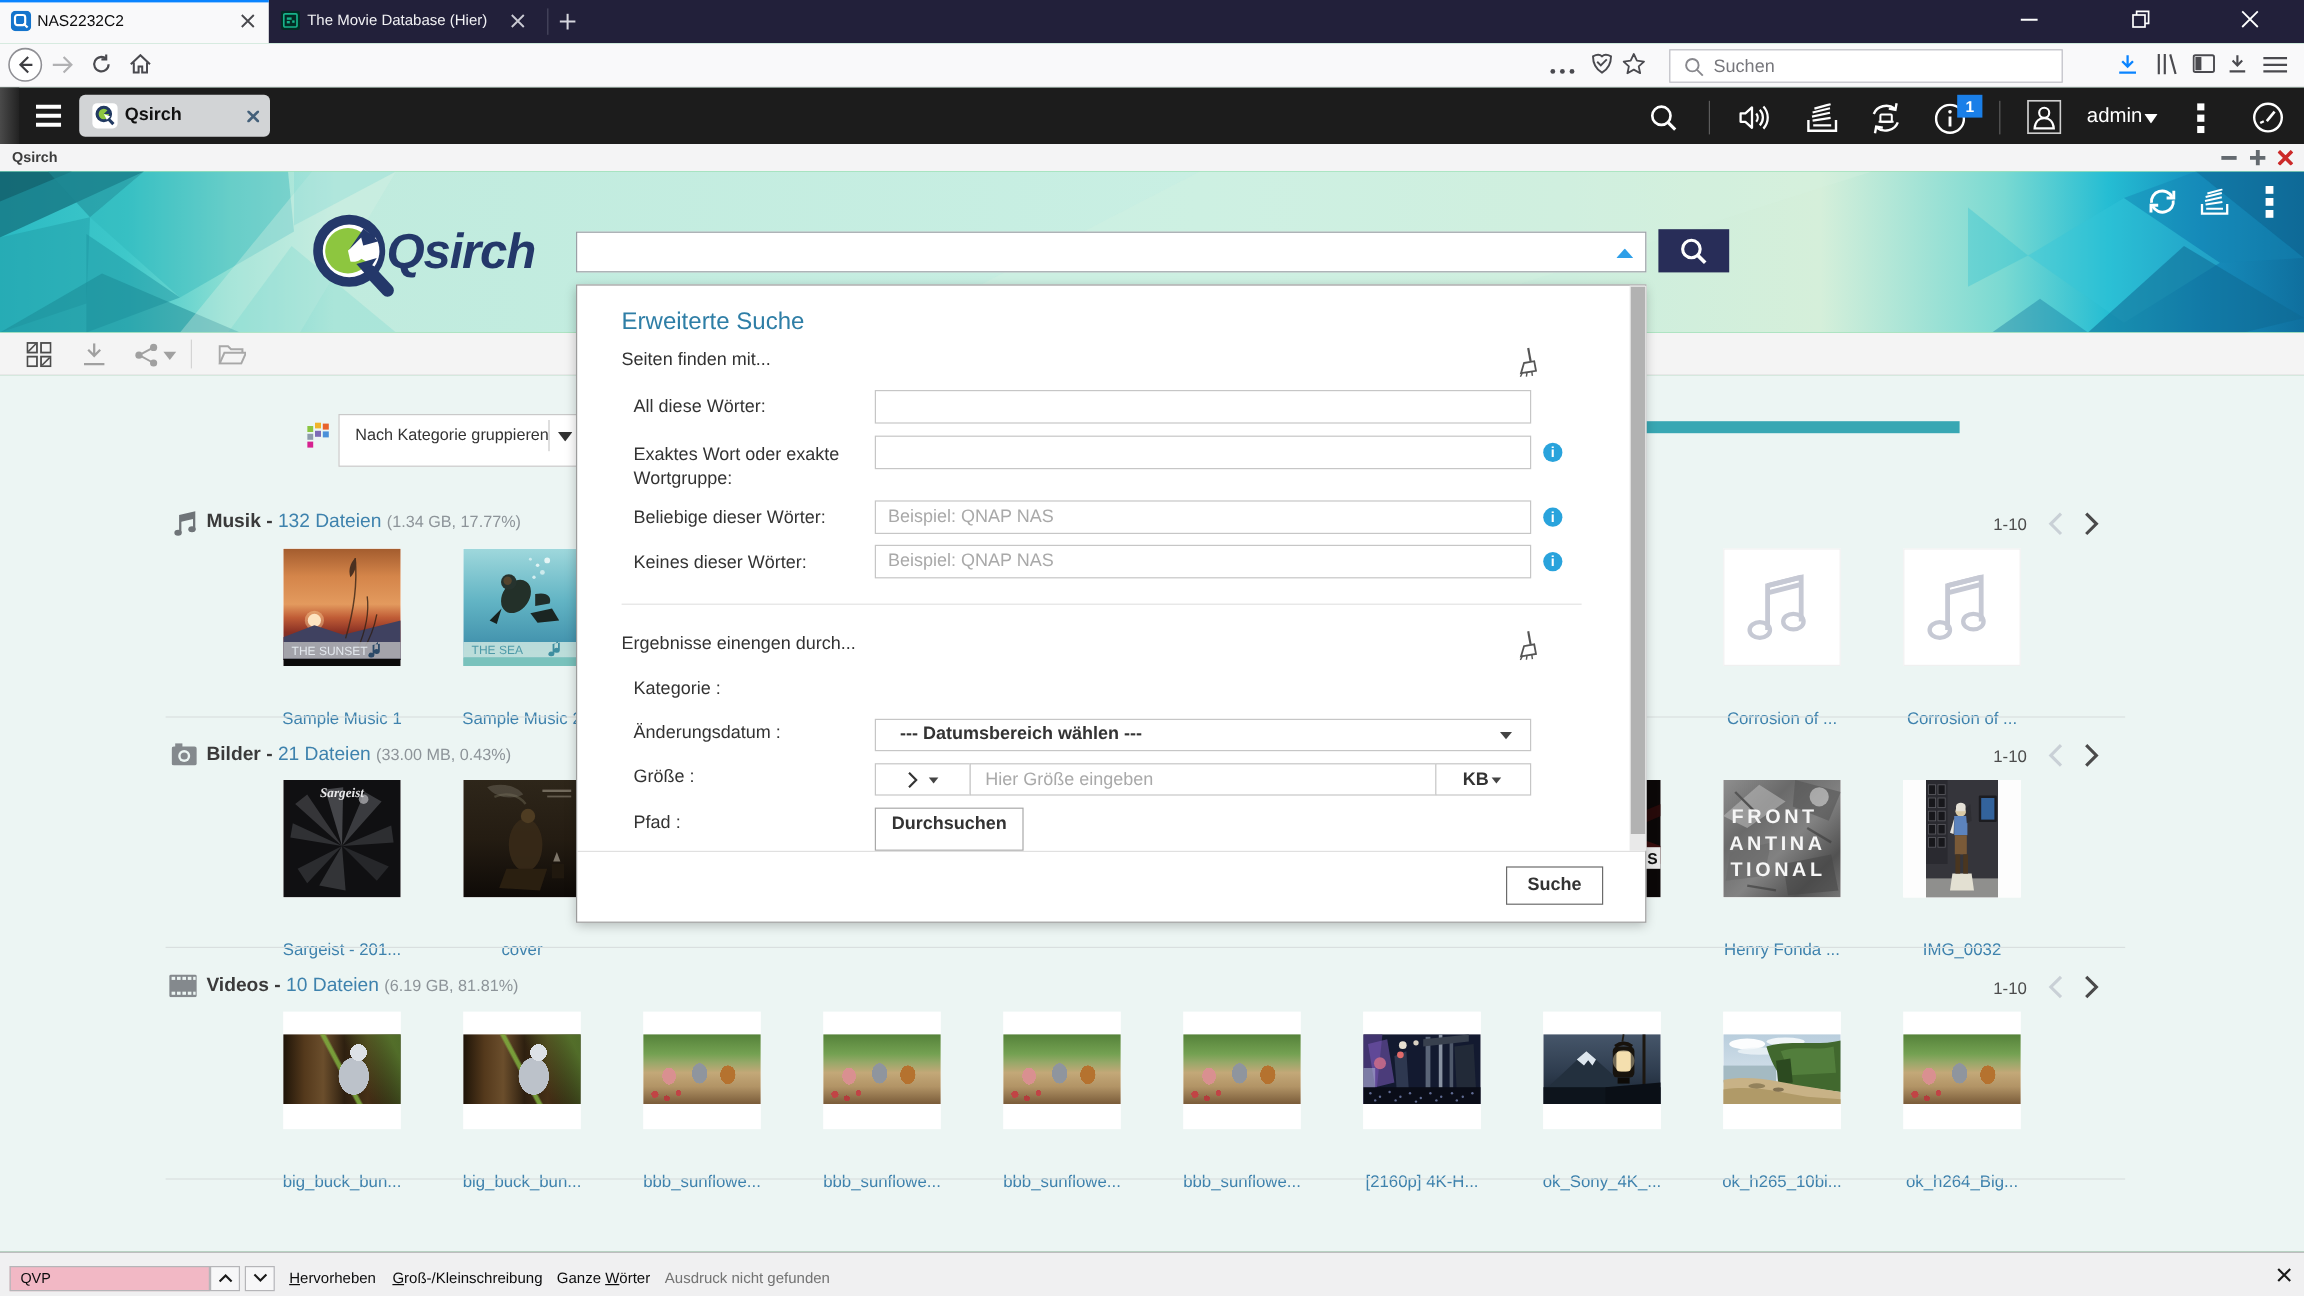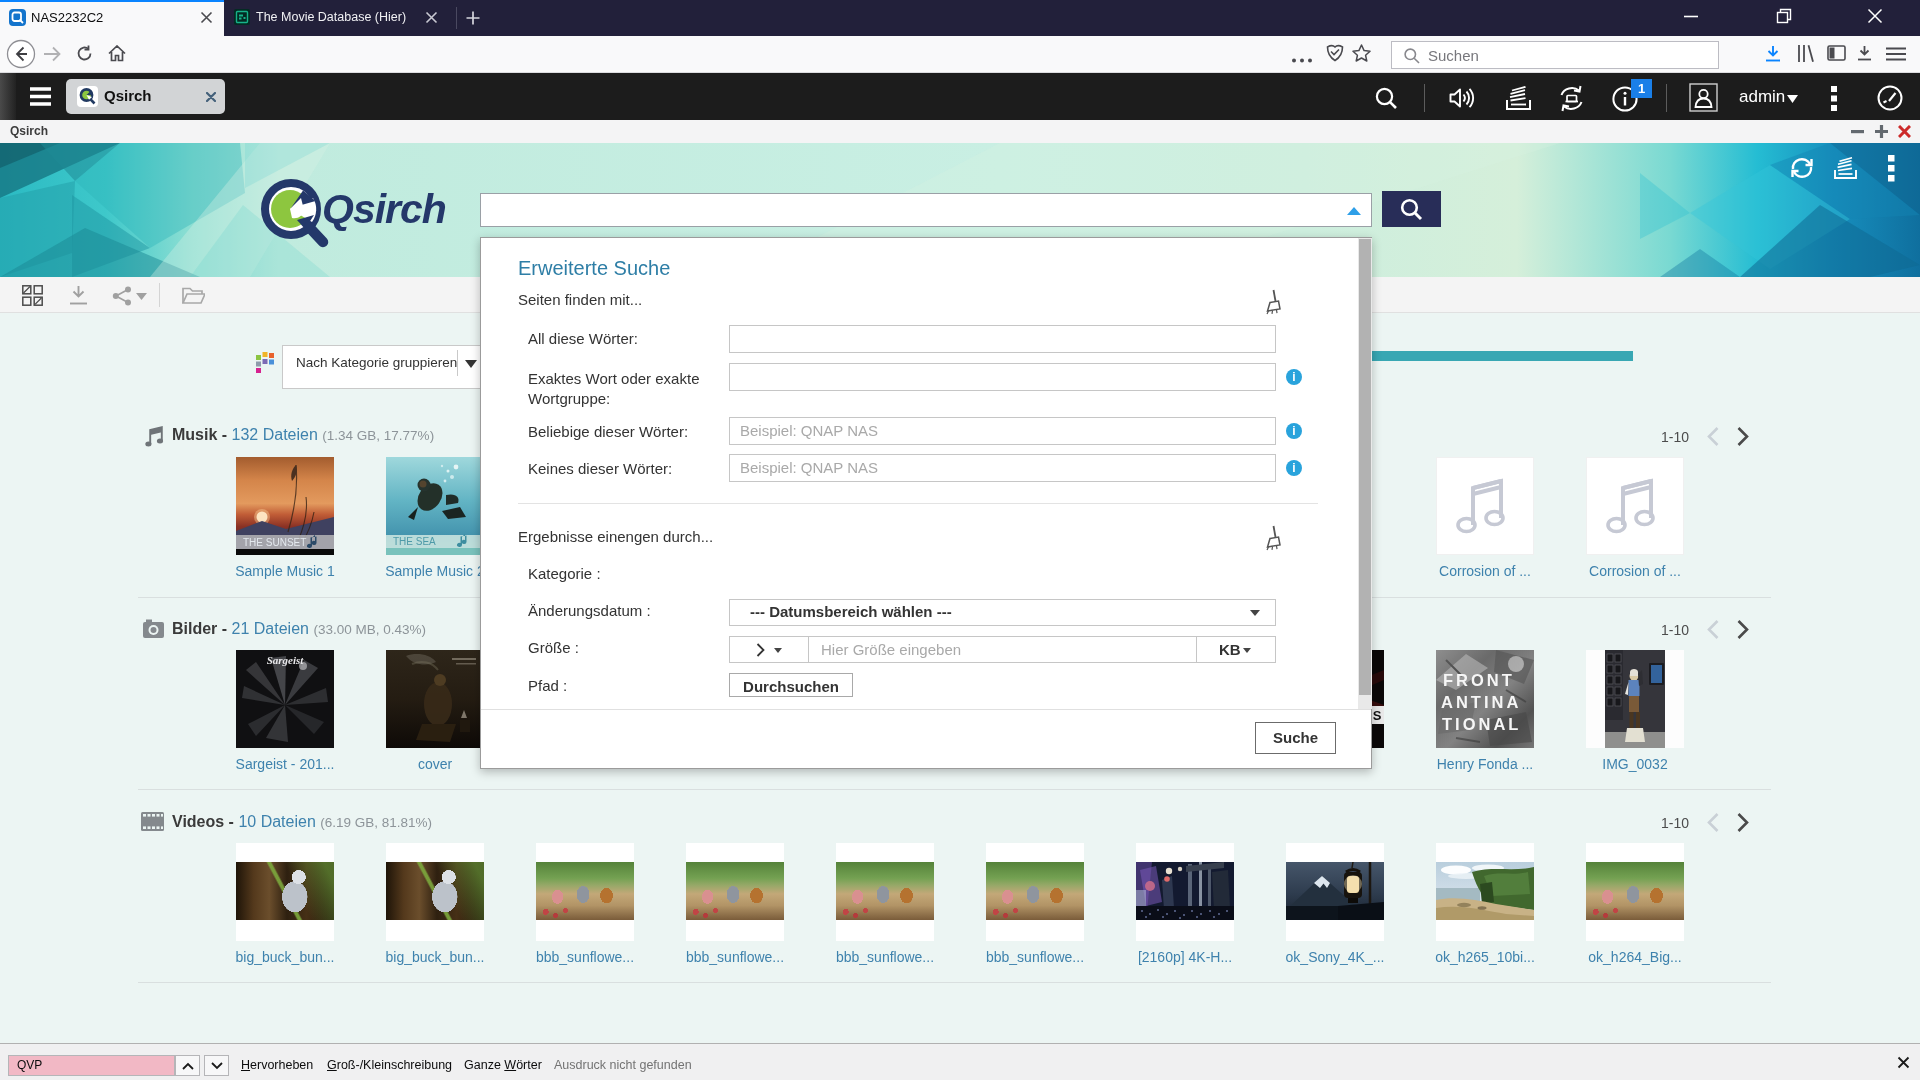--- a/index.html
+++ b/index.html
@@ -32,21 +32,21 @@
 
 .qtoolbar{position:absolute;left:0;top:277px;width:1920px;height:36px;background:#f4f4f4;border-bottom:1px solid #e0e0e0;box-sizing:border-box;}
 
 .content{position:absolute;left:0;top:313px;width:1920px;height:730px;background:#ecf5f3;}
 .groupbtn{position:absolute;left:282px;top:32px;width:200px;height:44px;background:#fff;border:1px solid #c9c9c9;box-sizing:border-box;}
 .tealbar{position:absolute;left:1340px;top:38px;width:293px;height:10px;background:#38a7b3;}
 .shead-b{font-weight:bold;color:#3a3a3a;}
 .shead-blue{color:#3e82ad;}
 .shead-gray{color:#8d9499;font-size:13.5px;}
 .thumb{position:absolute;width:98px;height:98px;background:#fff;overflow:hidden;}
-.tlabel{position:absolute;width:150px;text-align:center;font-size:14px;color:#3e82ad;white-space:nowrap;}
+.tlabel{position:absolute;width:150px;text-align:center;font-size:14px;color:#3e82ad;white-space:nowrap;margin-top:27px;}
 .sdivider{position:absolute;left:138px;width:1633px;height:1px;background:#d9dfdf;}
 .pag{position:absolute;font-size:14px;color:#4c4c4c;}
 
 .dialog{position:absolute;left:480px;top:237px;width:892px;height:532px;background:#fff;border:1px solid #9b9b9b;box-sizing:border-box;box-shadow:0 3px 9px rgba(0,0,0,0.25);}
 .dlg-title{position:absolute;left:37px;font-size:20px;color:#2e7ea6;}
 .dlg-sec{position:absolute;left:37px;font-size:15px;color:#333;}
 .dlg-label{position:absolute;left:47px;font-size:15px;color:#333;width:190px;line-height:20px;}
 .dlg-input{position:absolute;left:248px;width:547px;height:28px;background:#fff;border:1px solid #c6c6c6;box-sizing:border-box;font-size:15px;color:#a9a9a9;line-height:26px;padding-left:10px;}
 .dlg-select{position:absolute;left:248px;width:547px;height:27px;background:#fff;border:1px solid #c6c6c6;box-sizing:border-box;}
 .sel-txt{position:absolute;left:20px;top:3px;font-size:15px;font-weight:bold;color:#333;}
@@ -782,21 +782,21 @@
       <div class="caret" style="left:44px;top:11px;border-left-width:4px;border-right-width:4px;border-top-width:5px"></div>
     </div>
     <div class="dlg-select" style="left:327px;top:398px;height:27px;width:389px">
         <div class="abs" style="left:12px;top:4px;font-size:15px;color:#a9a9a9">Hier Größe eingeben</div>
       </div>
     <div class="dlg-select" style="left:715px;top:398px;height:27px;width:80px">
       <div class="abs" style="left:22px;top:4px;font-size:15px;font-weight:bold;color:#333">KB</div>
       <div class="caret" style="left:46px;top:11px;border-left-width:4px;border-right-width:4px;border-top-width:5px"></div>
     </div>
     <div class="dlg-label" style="top:438px">Pfad :</div>
-    <div class="abs" style="left:248px;top:435px;width:124px;height:24px;border:1px solid #a9a9a9;box-sizing:border-box;background:#fff;text-align:center;font-size:15px;font-weight:bold;color:#333;line-height:26px">Durchsuchen</div>
+    <div class="abs" style="left:248px;top:435px;width:124px;height:36px;border:1px solid #a9a9a9;box-sizing:border-box;background:#fff;text-align:center;font-size:15px;font-weight:bold;color:#333;line-height:26px">Durchsuchen</div>
     <div class="abs" style="left:0;top:471px;width:890px;height:1px;background:#e0e0e0"></div>
     <div class="abs" style="left:774px;top:484px;width:81px;height:32px;border:1px solid #6b6b6b;box-sizing:border-box;background:#fff;text-align:center;font-size:15px;font-weight:bold;color:#333;line-height:30px">Suche</div>
     <div class="scrollbar">
         <div class="scrollthumb"></div>
       </div>
   </div>
   <div class="findbar">
     <div class="findinput">QVP</div>
     <div class="findbtn" style="left:175px"><svg width="12" height="8" viewBox="0 0 12 8" style="margin-top:5px">
           <path d="M1 7 L6 2 L11 7" fill="none" stroke="#1a1a1a" stroke-width="1.8"></path>

